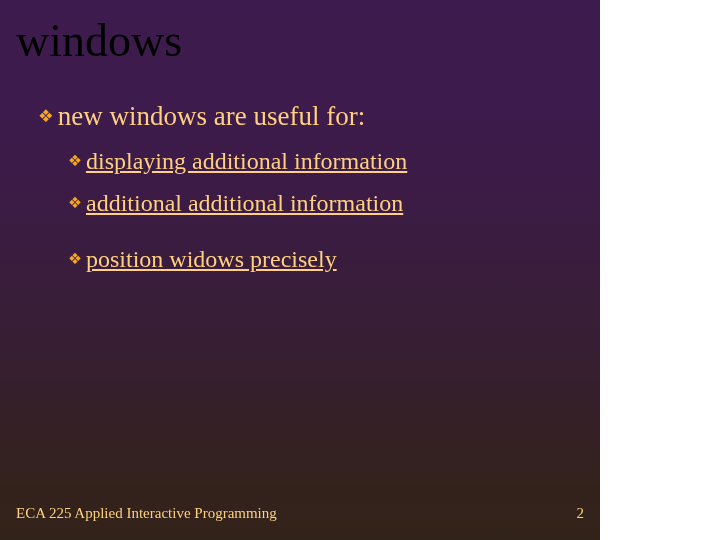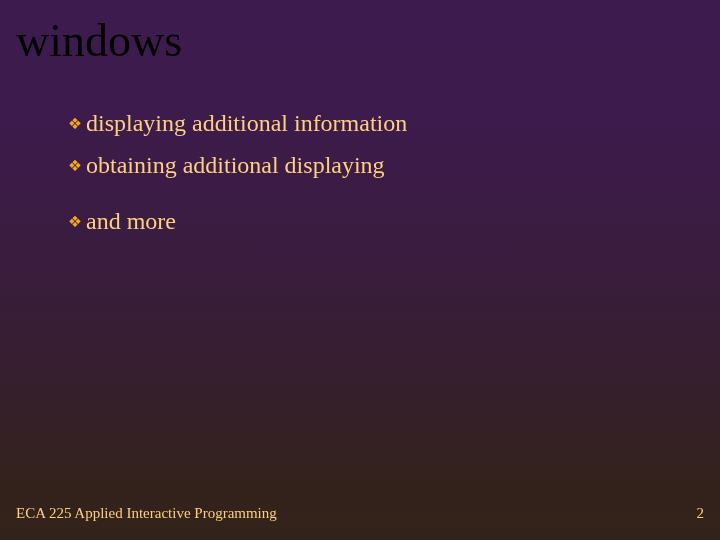--- a/index.html
+++ b/index.html
@@ -4,21 +4,21 @@
 <style>
   html, body {
     margin: 0;
     padding: 0;
     width: 720px;
     height: 540px;
     overflow: hidden;
     font-family: "Times New Roman", Times, serif;
   }
   .slide {
-    width: 720px;
+    width: 600px;
     height: 540px;
     background: linear-gradient(to bottom,
       #3e1b4e 0%,
       #3d1b4d 20%,
       #3a1c40 45%,
       #361f2e 70%,
       #33221c 90%,
       #32231a 100%);
     position: relative;
     box-sizing: border-box;
@@ -41,20 +41,21 @@
   }
   .l1 {
     margin-top: 4px;
     margin-bottom: 2px;
   }
   .l2 {
     margin-left: 30px;
     font-size: 24px;
     margin-top: 12px;
     margin-bottom: 0px;
+    text-decoration: underline;
   }
   .gap {
     height: 14px;
   }
   .bullet {
     color: #f5a623;
     font-size: 0.65em;
     display: inline-block;
     vertical-align: middle;
     margin-right: 4px;
@@ -73,31 +74,34 @@
     align-items: flex-end;
   }
 </style>
 </head>
 <body>
 
 <div class="slide">
   <div class="title">windows</div>
 
   <div class="content">
+    <div class="l1">
+      <span class="bullet">❖</span><span>new windows are useful for:</span>
+    </div>
     <div class="l2">
       <span class="bullet">❖</span><span>displaying additional information</span>
     </div>
     <div class="l2">
-      <span class="bullet">❖</span><span>obtaining additional displaying</span>
+      <span class="bullet">❖</span><span>additional additional information</span>
     </div>
 
     <div class="gap"></div>
 
     <div class="l2">
-      <span class="bullet">❖</span><span>and more</span>
+      <span class="bullet">❖</span><span>position widows precisely</span>
     </div>
   </div>
 
   <div class="footer">
     <span>ECA 225   Applied Interactive Programming</span>
     <span>2</span>
   </div>
 </div>
 
 </body></html>

